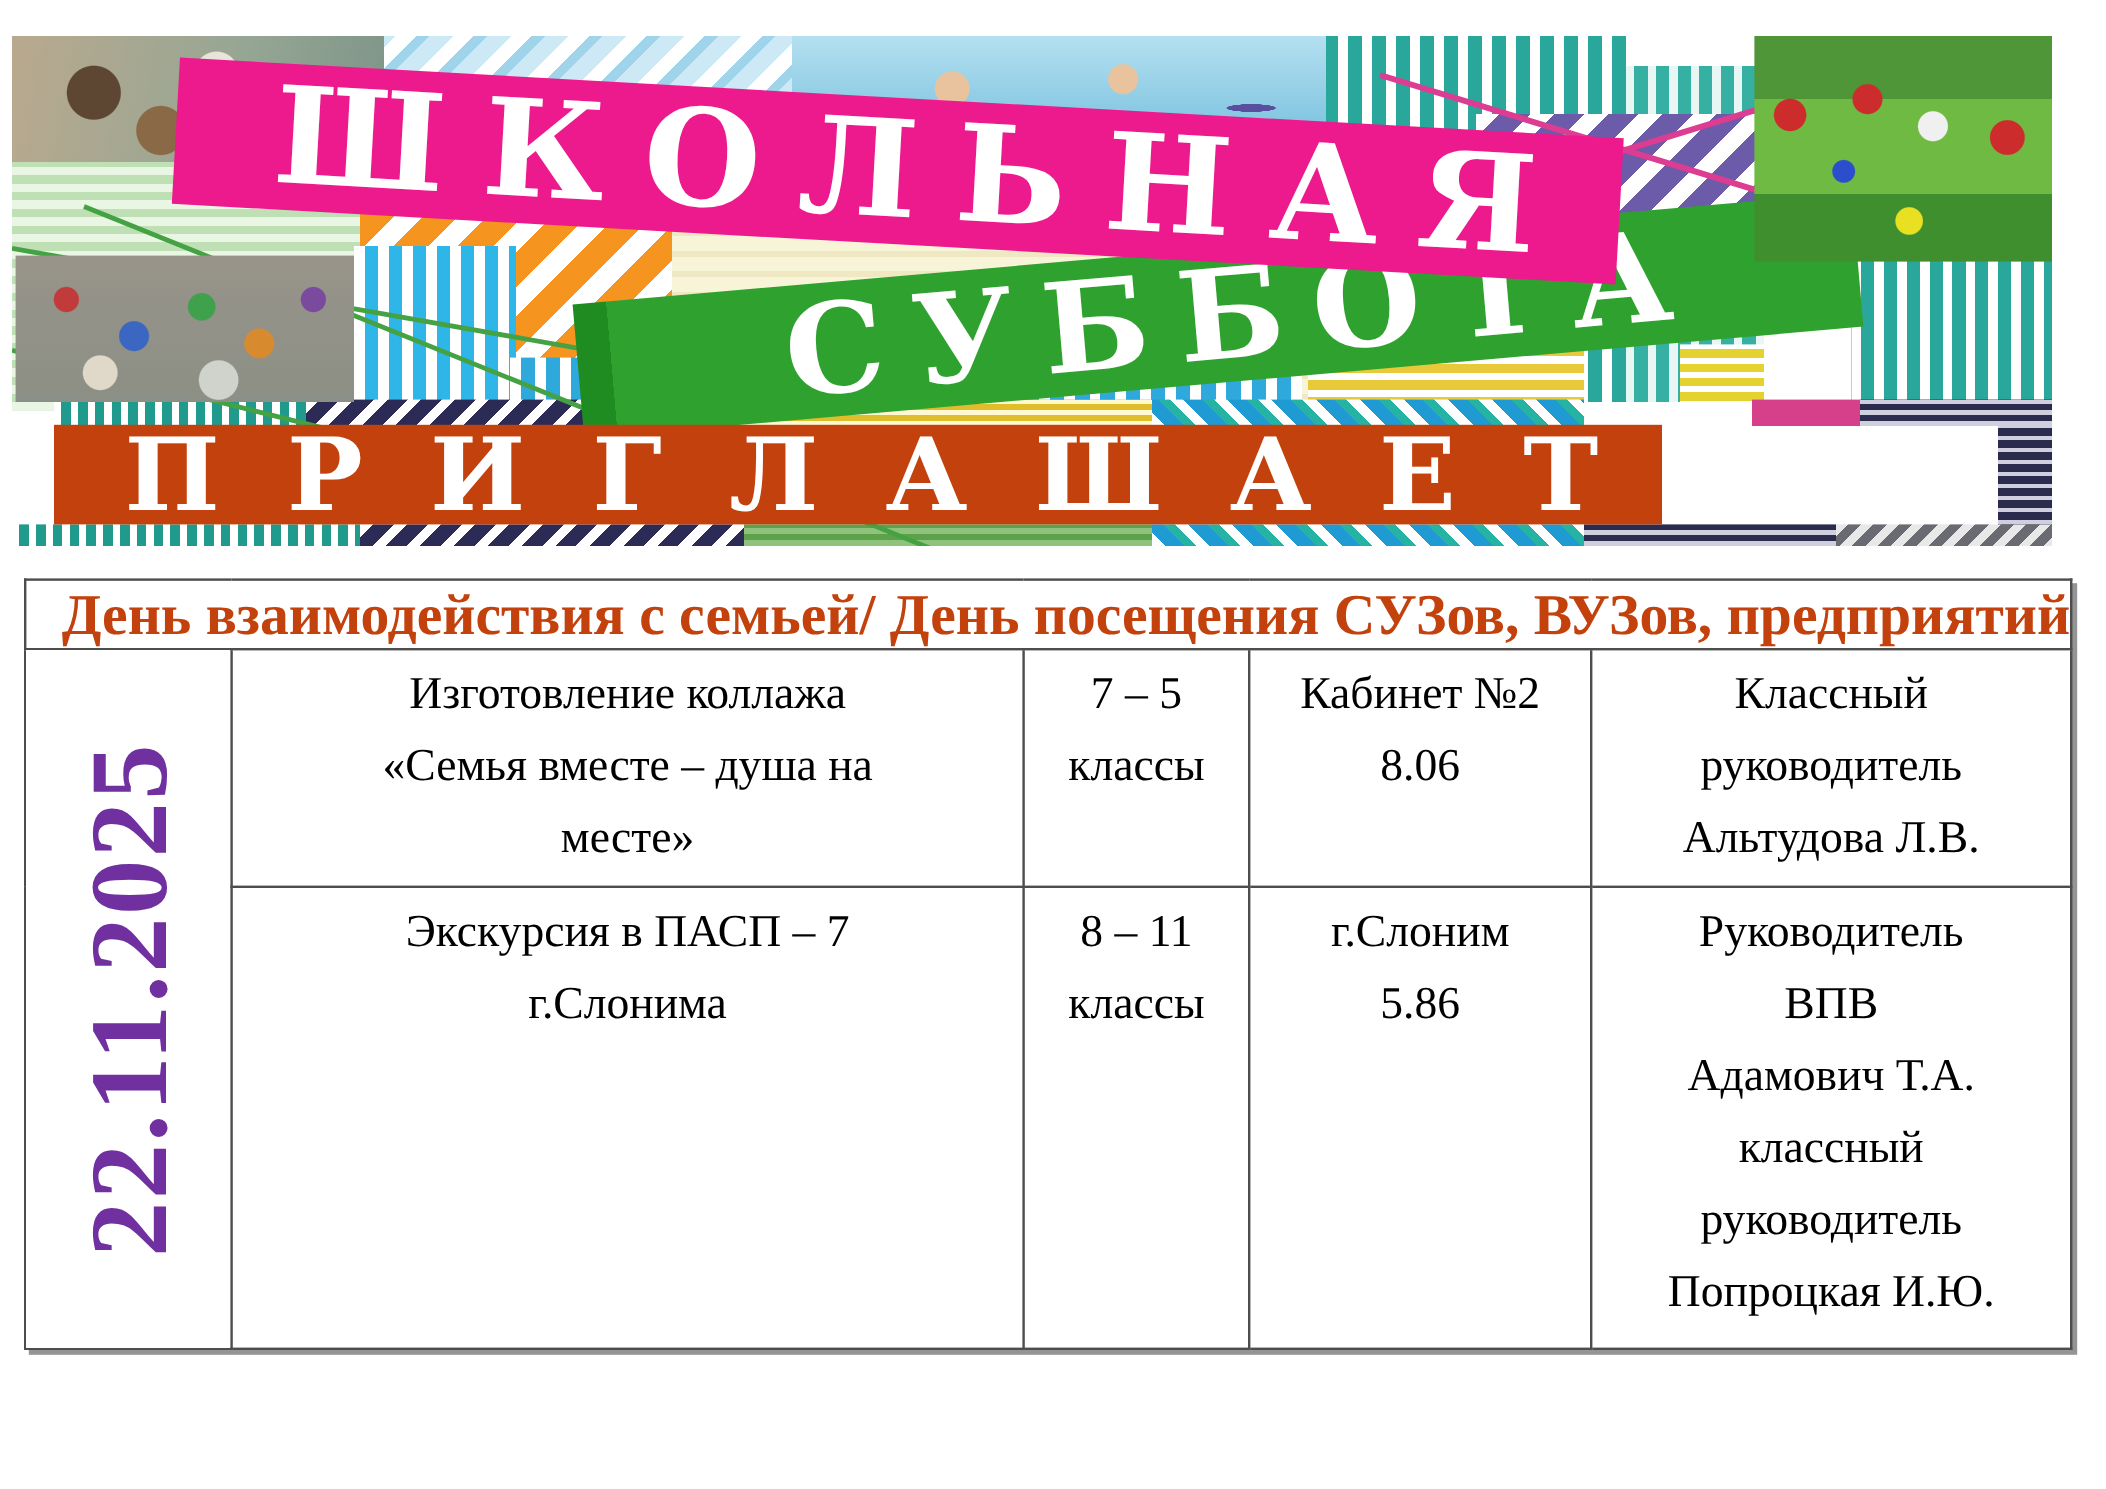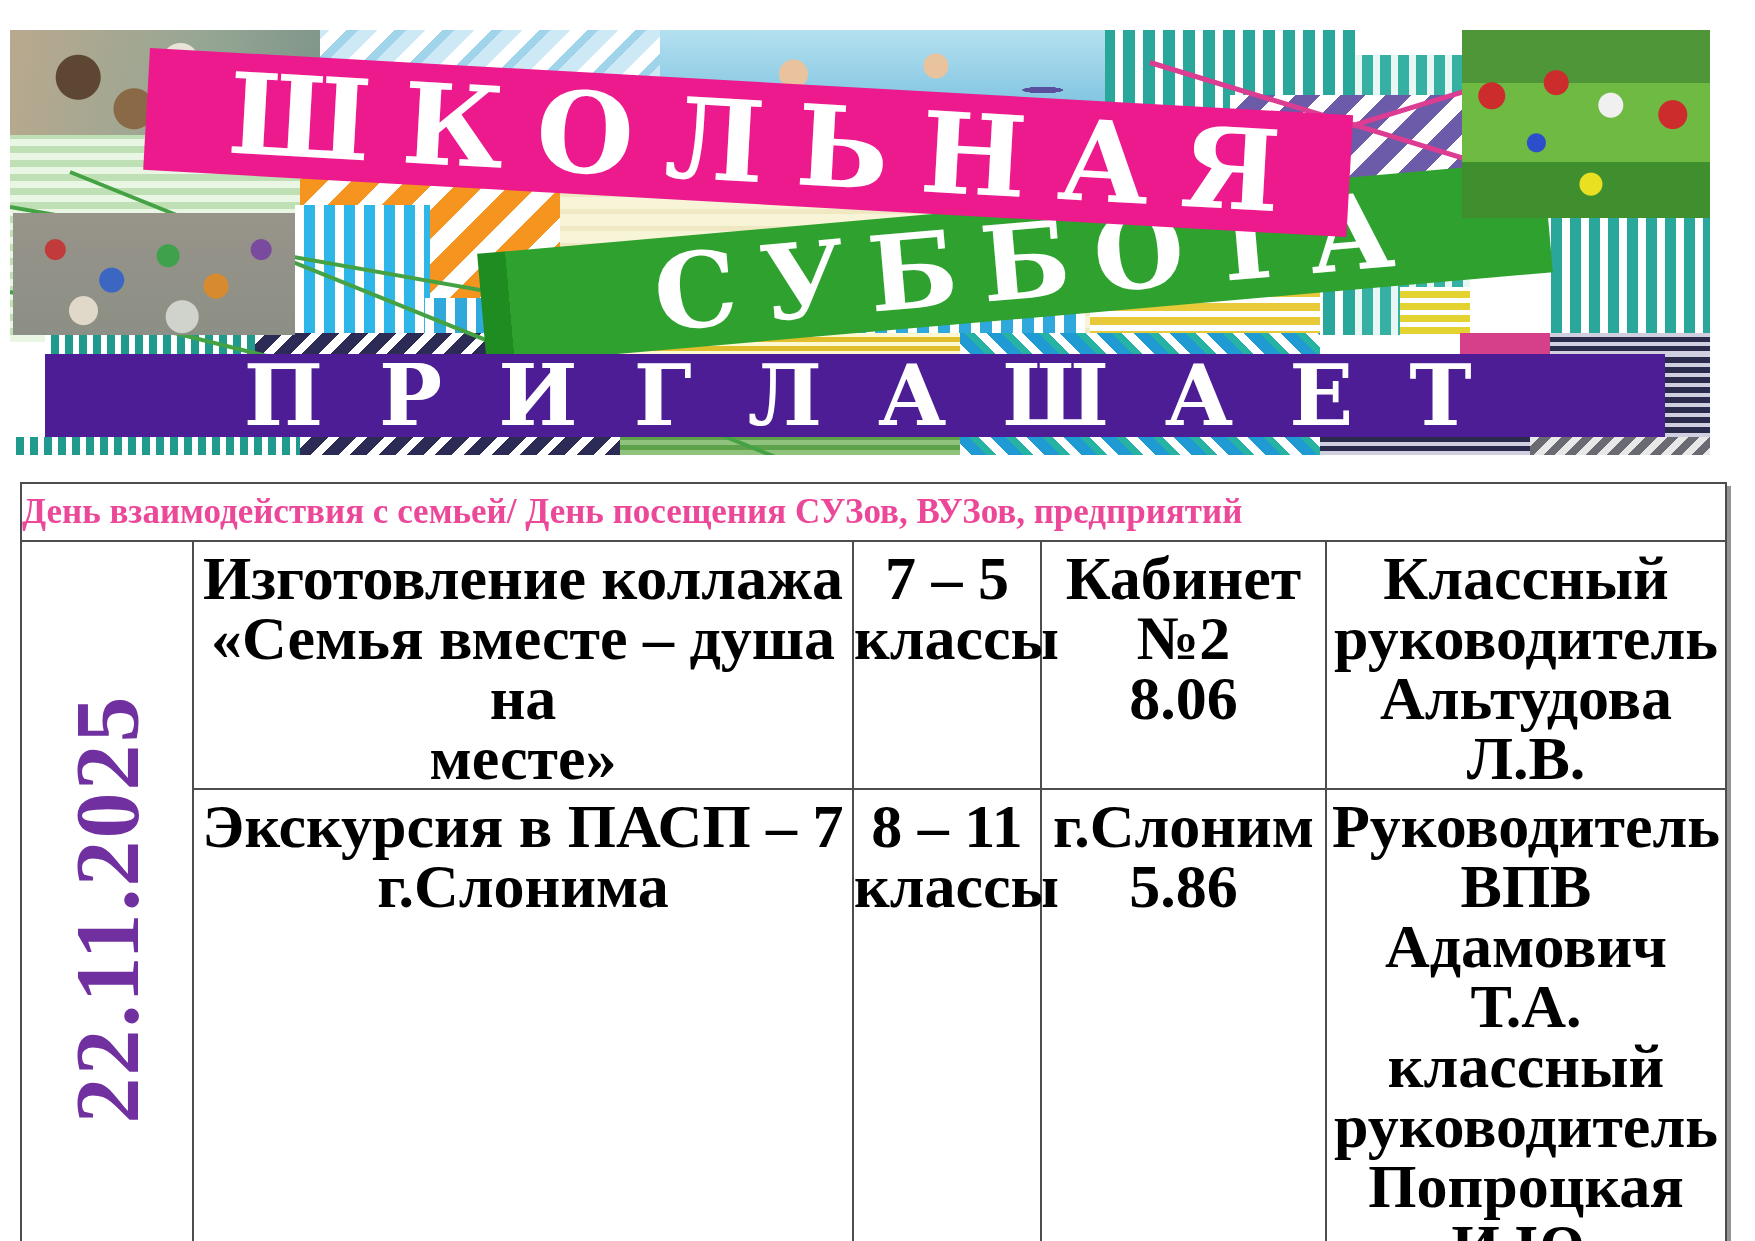--- a/index.html
+++ b/index.html
@@ -88,39 +88,39 @@
 
   .band { position:absolute; display:flex; align-items:center; justify-content:center;
           font-family:"DejaVu Serif",serif; font-weight:bold; color:#ffffff; }
   .band-pink { left:140px; top:18px; width:1205px; height:122px; background:#ec1a8d;
                transform:rotate(3.2deg); transform-origin:left top;
                font-size:112px; letter-spacing:32px; }
   .band-green { left:470px; top:177px; width:1070px; height:112px;
                background:linear-gradient(90deg,#1f8c22 0 28px,#2fa12f 28px);
                transform:rotate(-5deg);
                font-size:104px; letter-spacing:24px; }
-  .band-purple { left:35px; top:324px; width:1620px; height:83px; background:#4c1d95;
+  .band-purple { left:35px; top:324px; width:1340px; height:83px; background:#c2410c;
                font-size:84px; letter-spacing:56px;padding-left:28px; }
   .band span { white-space:nowrap; line-height:1; margin-right:-0.4em; }
   .p-darkh-rightband { left:1655px; top:324px; width:45px; height:83px;
     background:repeating-linear-gradient(0deg,#cfcfe0 0 4px,#2b2b4e 4px 10px); }
 
   
   table.schedule { position:absolute; left:20px; top:482px; width:1705px;
     border-collapse:collapse; table-layout:fixed;
     box-shadow:4px 4px 0 0 #949494; }
   table.schedule td { border:2px solid #4d4d4d; background:#ffffff; }
   .col-date{width:172px;} .col-act{width:660px;} .col-cls{width:188px;}
   .col-place{width:285px;} .col-resp{width:400px;}
-  td.head-cell { height:58px; text-align:left; vertical-align:middle;
-    font-weight:bold; font-size:35px; color:#ec4899; }
+  td.head-cell { height:58px; text-align:right; vertical-align:middle;
+    font-weight:bold; font-size:48px; color:#c2410c; }
   tr.r1 td { height:198px; }
   tr.r2 td { height:385px; }
   td.body-cell { vertical-align:top; text-align:center; padding-top:6px;
-    font-size:62px; line-height:60px; color:#000; white-space:pre-line;font-weight:bold; }
+    font-size:38px; line-height:60px; color:#000; white-space:pre-line; }
   td.date-cell { position:relative; vertical-align:middle; }
   .date-rot { position:absolute; left:50%; top:50%;
     transform:translate(-50%,-50%) rotate(-90deg); white-space:nowrap;
     font-size:92px; font-weight:bold; color:#7030a0; letter-spacing:2px; }
 </style>
 </head>
 <body>
 
 <div class="page">
 

